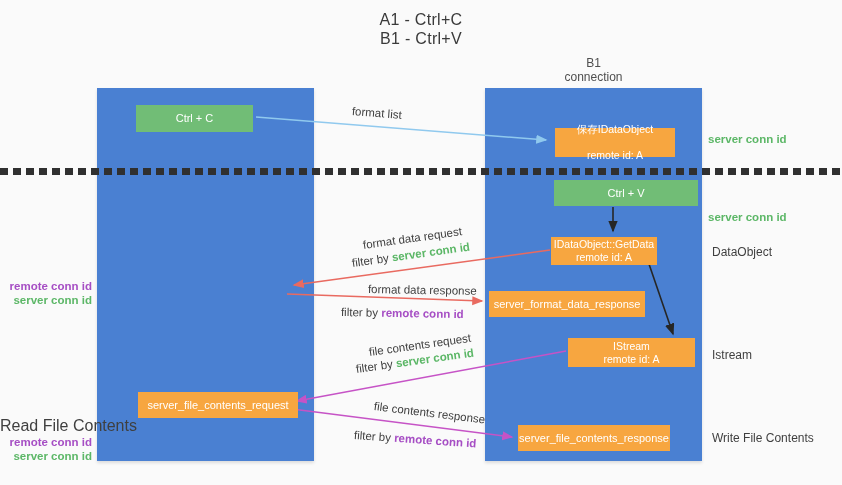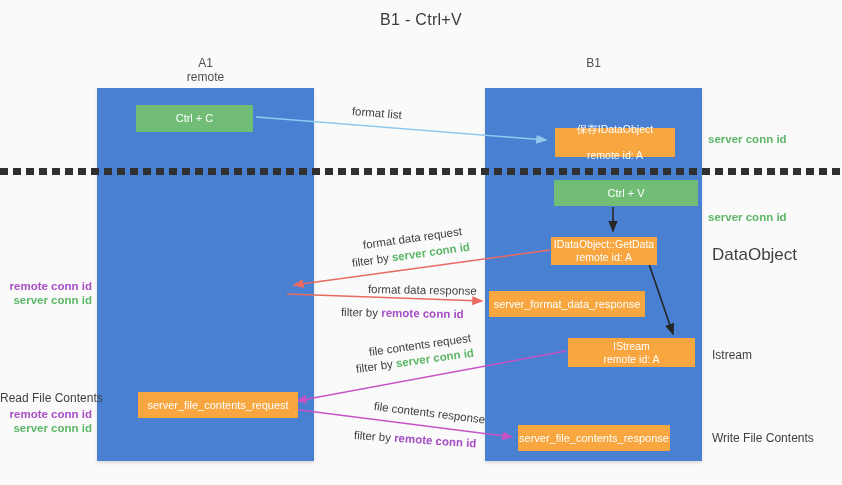--- a/index.html
+++ b/index.html
@@ -22,29 +22,27 @@
   .alabel{font-size:11.5px;color:#3f3f3f;white-space:nowrap;z-index:4;transform-origin:left center;}
   svg.arrows{position:absolute;left:0;top:0;z-index:4;}
   .ra{text-align:right;}
 </style>
 </head>
 <body>
 
 <div class="canvas">
 
   <div class="abs title">
+    <div>A1 - Ctrl+C</div>
     <div>B1 - Ctrl+V</div>
   </div>
 
-  <div class="abs col-header" style="left:97px;width:217px;">
-    <div>A1</div>
-    <div>remote</div>
-  </div>
   <div class="abs col-header" style="left:485px;width:217px;">
     <div>B1</div>
+    <div>connection</div>
   </div>
 
   <div class="abs column" style="left:97px;"></div>
   <div class="abs column" style="left:485px;"></div>
 
   <div class="abs divider"></div>
 
   <svg class="arrows" width="842" height="485">
     <defs>
       <marker id="m-blue" markerWidth="8" markerHeight="7" refX="6.5" refY="3" orient="auto">
@@ -90,30 +88,30 @@
     <div>IStream</div>
     <div>remote id: A</div>
   </div>
 
   <div class="abs node orange-box one-line" style="left:128px;top:392px;width:160px;height:26px;margin-left:10px;">server_file_contents_request</div>
 
   <div class="abs node orange-box one-line" style="left:518px;top:425px;width:152px;height:26px;">server_file_contents_response</div>
 
   <div class="abs side-label green-t" style="left:708px;top:133px;">server conn id</div>
   <div class="abs side-label green-t" style="left:708px;top:211px;">server conn id</div>
-  <div class="abs side-label dark-t" style="left:712px;top:245px;font-size:17px;">DataObject</div>
+  <div class="abs side-label dark-t" style="left:712px;top:245px;font-size:12px;">DataObject</div>
   <div class="abs side-label dark-t" style="left:712px;top:348px;font-size:12px;">Istream</div>
   <div class="abs side-label dark-t" style="left:712px;top:431px;font-size:12px;">Write File Contents</div>
 
   <div class="abs side-label ra" style="left:0;top:279px;width:92px;line-height:14px;">
     <div class="purple-t">remote conn id</div>
     <div class="green-t">server conn id</div>
   </div>
   <div class="abs side-label ra" style="left:0;top:391px;width:92px;line-height:14px;">
-    <div class="dark-t" style="font-size:12px;margin-bottom:2px;">Read File Contents</div>
+    <div class="dark-t" style="font-size:16px;margin-bottom:2px;margin-top:28px;">Read File Contents</div>
     <div class="purple-t">remote conn id</div>
     <div class="green-t">server conn id</div>
   </div>
 
   <div class="abs alabel" style="left:352px;top:105px;transform:rotate(4.5deg);">format list</div>
 
   <div class="abs alabel" style="left:363px;top:239px;transform:rotate(-8deg);">format data request</div>
   <div class="abs alabel" style="left:352px;top:257px;transform:rotate(-8deg);"><span>filter by </span><span class="green-t">server conn id</span></div>
 
   <div class="abs alabel" style="left:368px;top:283px;transform:rotate(1deg);">format data response</div>

